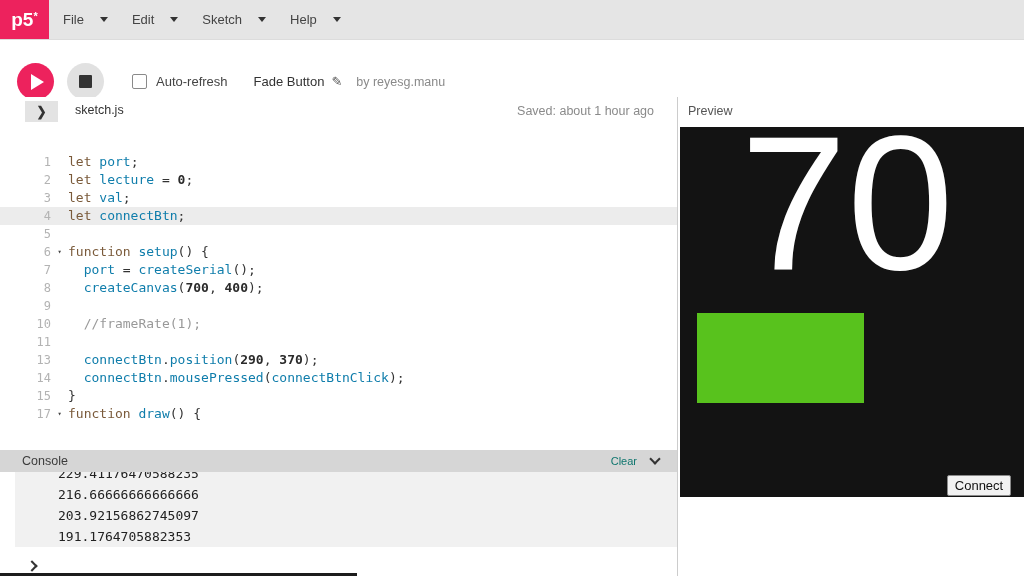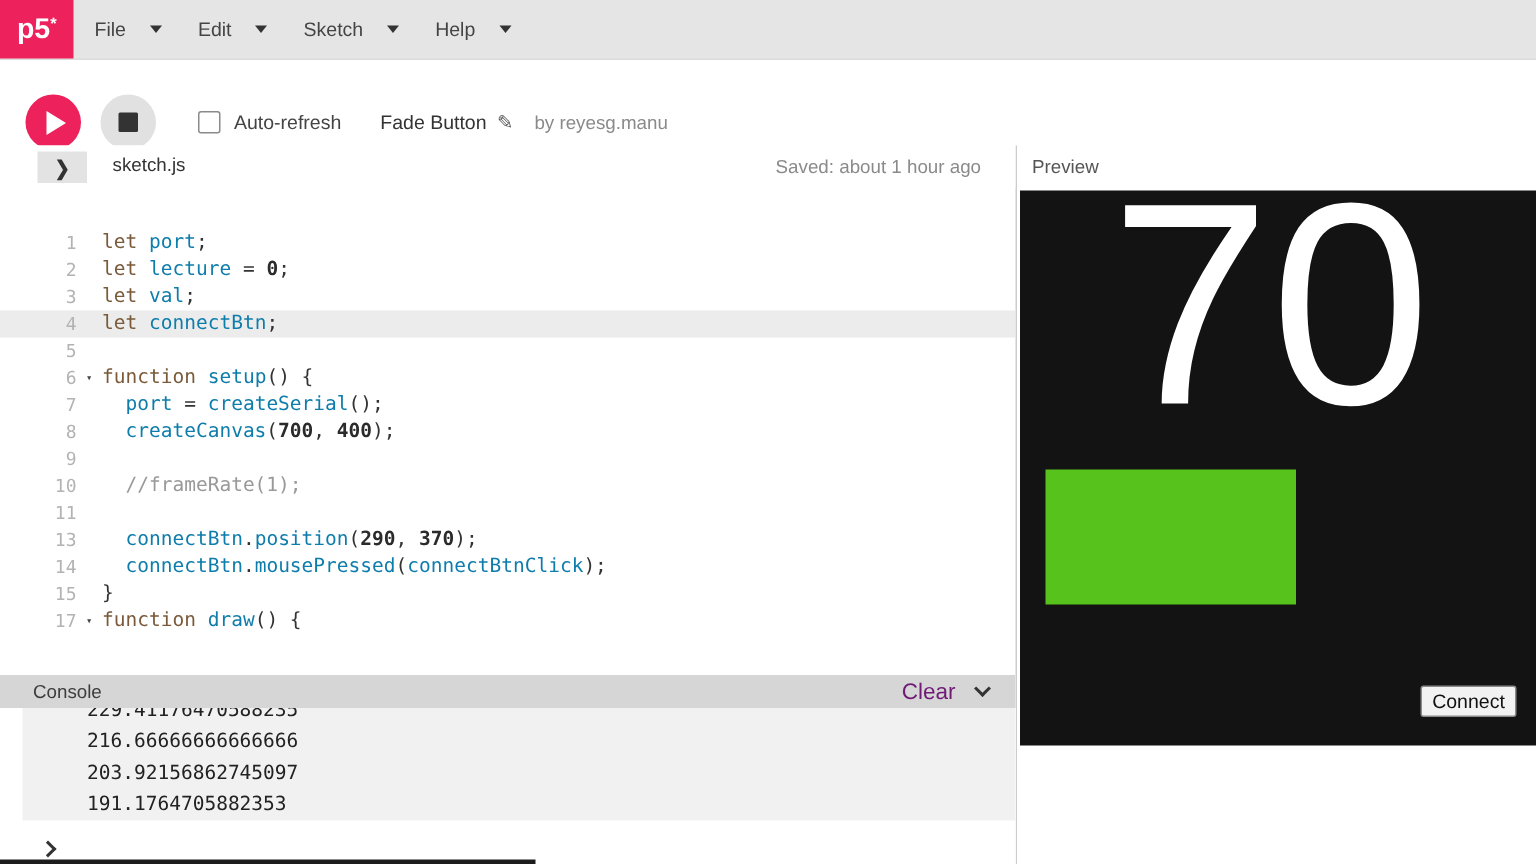--- a/index.html
+++ b/index.html
@@ -86,21 +86,21 @@
   .tok-str     { color:var(--string,#47820A); }
   .tok-com     { color:var(--comment,#999999); }
   .tok-plain   { color:#333; }
   
   .console { position:absolute; left:0; right:0; bottom:0; height:126px; background:#fff; }
   .console-header {
     height:22px; background:#d6d6d6; display:flex; align-items:center;
     padding:0 14px 0 22px; font-size:12.5px; color:#3c3c3c;
   }
   .console-spacer { flex:1; }
-  .clear-label { font-size:15px; color:#701a75; cursor:pointer; }
+  .clear-label { font-size:11px; color:#0f766e; cursor:pointer; }
   .chev { width:8px; height:8px; border-right:2px solid #333; border-bottom:2px solid #333; flex:none; }
   .chev-down { transform:rotate(45deg); margin:-4px 4px 0 14px; cursor:pointer; }
   .console-output { height:84px; overflow:hidden; background:#fff; }
   .console-rows { margin:-9px 0 0 15px; background:#f1f1f1; }
   .console-row {
     height:21px; line-height:21px; padding-left:43px;
     font-family:"DejaVu Sans Mono","Liberation Mono",monospace; font-size:13px; color:#222;
   }
   .console-prompt { height:20px; display:flex; align-items:center; background:#fff; cursor:text; }
   .chev-right { transform:rotate(-45deg); margin-left:28px; border-color:#333; }
@@ -114,21 +114,21 @@
   .big-value {
     position:absolute; left:167px; top:-20px; transform:translateX(-50%);
     color:var(--canvas-text,#fff); font-size:192px; line-height:1;
     font-family:"Liberation Sans", sans-serif;
   }
   .green-rect {
     position:absolute; left:17px; top:186px; width:167px; height:90px;
     background:var(--rect-fill,#58C21D);
   }
   .connect-btn {
-    position:absolute; left:267px; top:330px; width:64px; height:21px;
+    position:absolute; left:267px; top:348px; width:64px; height:21px;
     background:#f2f2f2; border:1px solid #8a8a8a; border-radius:2px;
     font-size:13px; color:#111; font-family:"Liberation Sans",sans-serif;
     display:flex; align-items:center; justify-content:center; cursor:pointer;
   }
 </style>
 </head>
 <body>
 
 <div>
 

